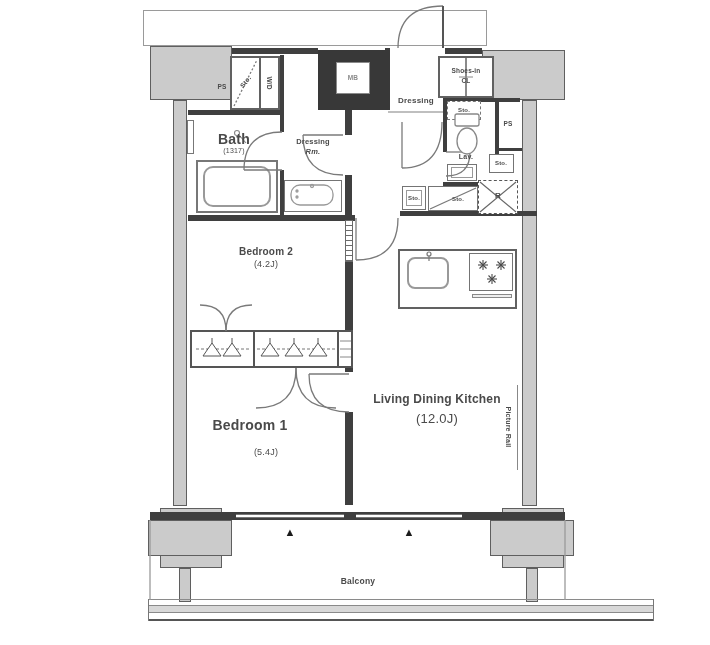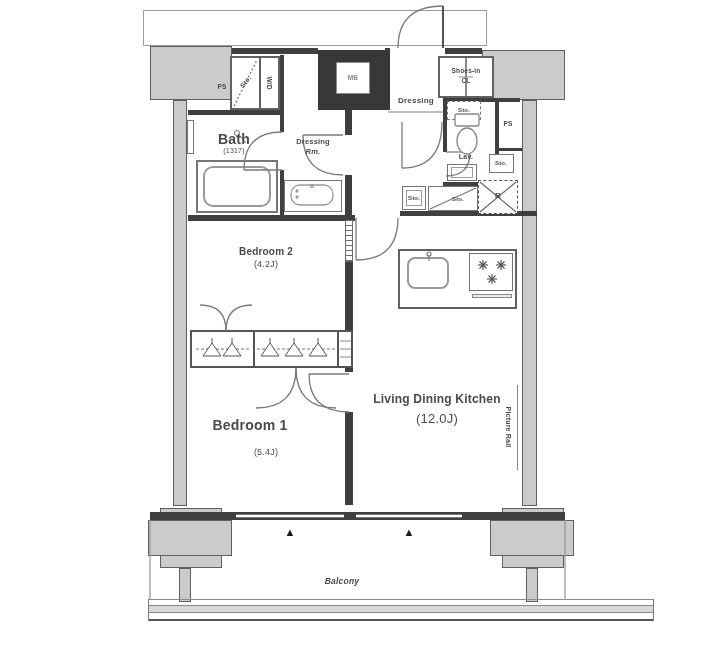--- a/index.html
+++ b/index.html
@@ -207,17 +207,17 @@
   <span class="lbl" style="left:222px;top:87px;font-size:6.5px;">PS</span>
   <span class="lbl" style="left:246px;top:82px;font-size:6.5px;transform:translate(-50%,-50%) rotate(-52deg);">Sto.</span>
   <span class="lbl" style="left:269px;top:83px;font-size:6.5px;transform:translate(-50%,-50%) rotate(90deg);">W/D</span>
   <span class="lbl" style="left:266px;top:252px;font-size:10px;">Bedroom 2</span>
   <span class="lbl sz" style="left:266px;top:264px;font-size:9px;">(4.2J)</span>
   <span class="lbl" style="left:250px;top:425px;font-size:14px;">Bedroom 1</span>
   <span class="lbl sz" style="left:266px;top:452px;font-size:9px;">(5.4J)</span>
   <span class="lbl" style="left:437px;top:399px;font-size:12px;">Living Dining Kitchen</span>
   <span class="lbl sz" style="left:437px;top:418px;font-size:13px;">(12.0J)</span>
   <span class="lbl" style="left:508px;top:427px;font-size:7px;transform:translate(-50%,-50%) rotate(90deg);">Picture Rail</span>
-  <span class="lbl" style="left:342px;top:581px;font-size:8.5px;font-style:italic;">Balcony</span>
+  <span class="lbl" style="left:358px;top:581px;font-size:8.5px;">Balcony</span>
   <span class="lbl" style="left:290px;top:532px;font-size:11px;color:#1a1a1a;">▲</span>
   <span class="lbl" style="left:409px;top:532px;font-size:11px;color:#1a1a1a;">▲</span>
 
 </div>
 
 </body></html>

